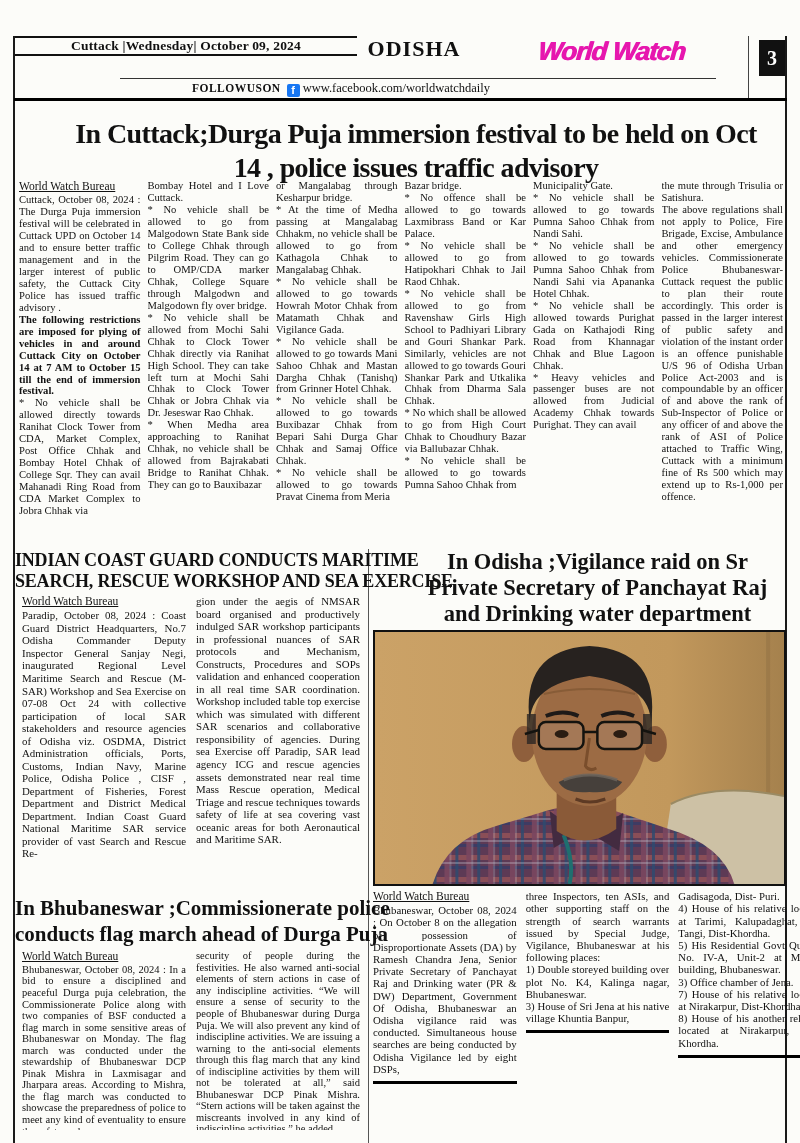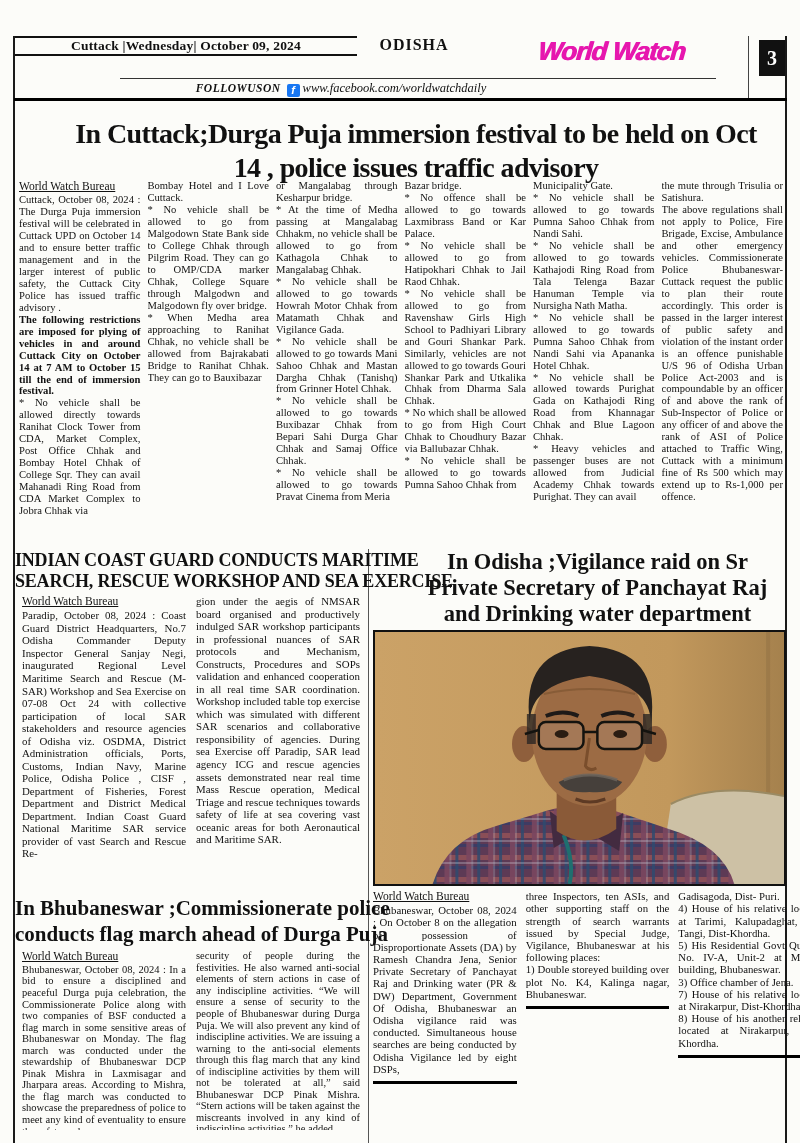--- a/index.html
+++ b/index.html
@@ -8,31 +8,31 @@
   
   .v-rule{position:absolute;width:2px;background:#1a1a1a;}
   .v-rule.left{left:13px;top:36px;height:1107px;}
   .v-rule.right{left:785px;top:36px;height:1107px;}
   
   .masthead{position:absolute;top:36px;left:15px;width:770px;height:42px;display:flex;align-items:flex-start;}
   .date-cell{width:342px;border-top:2px solid #111;border-bottom:2px solid #111;display:flex;
              align-items:center;justify-content:center;font-weight:bold;font-size:13.5px;letter-spacing:.2px;}
   .v-div{width:1px;background:#444;}
   .region-cell{width:112px;display:flex;align-items:center;justify-content:center;
-               font-size:16px;font-weight:bold;letter-spacing:1px;}
+               font-size:22px;font-weight:bold;letter-spacing:1px;}
   .logo-cell{flex:1;display:flex;align-items:center;justify-content:center;}
   .ww-logo{font-family:"Liberation Sans","DejaVu Sans",sans-serif;font-size:26px;font-weight:bold;
            font-style:italic;color:var(--logo-magenta,#e617ae);transform:skewX(-5deg);
            text-shadow:1px 0 0 var(--logo-magenta,#e617ae);letter-spacing:-1px;}
   .pageno-cell{width:34px;display:flex;justify-content:flex-end;}
   .pageno{width:26px;height:36px;background:#111;color:#fff;font-size:20px;font-weight:bold;
           display:flex;align-items:center;justify-content:center;margin-top:4px;}
   .v-rule-page{position:absolute;left:748px;top:36px;width:1px;height:62px;background:#444;}
   .follow-rule{position:absolute;top:78px;left:120px;width:596px;height:1px;background:#333;}
-  .follow-row{position:absolute;top:81px;left:15px;width:652px;text-align:center;font-size:11.5px;font-style:italic;}
+  .follow-row{position:absolute;top:81px;left:15px;width:652px;text-align:center;font-size:11.5px;}
   .follow-label{font-weight:bold;letter-spacing:.5px;}
   .fb-icon{display:inline-block;width:13px;height:13px;background:var(--facebook-blue,#1877f2);color:#fff;
            font-family:"Liberation Sans",sans-serif;font-weight:bold;font-size:11px;line-height:13px;
            text-align:center;vertical-align:-2px;margin:0 3px 0 6px;border-radius:2px;}
   .fb-url{font-size:12.5px;}
   .header-thick{position:absolute;top:98px;left:14px;width:773px;height:3px;background:#000;}
   
   .hl-line{white-space:nowrap;}
   .headline-xl{position:absolute;top:101px;left:18px;width:764px;margin:16px;text-align:center;
                font-size:28px;font-weight:bold;line-height:1.22;letter-spacing:-.6px;}
@@ -101,20 +101,21 @@
       <div>
           <p class="para">Cuttack, October 08, 2024 : The Durga Puja immersion festival will be celebrated in Cuttack UPD on October 14 and to ensure better traffic management and in the larger interest of public safety, the Cuttack City Police has issued traffic advisory .</p>
           <p class="para bold-para">The following restrictions are imposed for plying of vehicles in and around Cuttack City on October 14 at 7 AM to October 15 till the end of immersion festival.</p>
           <p class="para">* No vehicle shall be allowed directly towards Ranihat Clock Tower from CDA, Market Complex, Post Office Chhak and Bombay Hotel Chhak of College Sqr. They can avail Mahanadi Ring Road from CDA Market Complex to Jobra Chhak via</p>
         </div>
     </div>
     <div class="col">
       <div>
           <p class="para">Bombay Hotel and I Love Cuttack.</p>
           <p class="para">* No vehicle shall be allowed to go from Malgodown State Bank side to College Chhak through Pilgrim Road. They can go to OMP/CDA marker Chhak, College Square through Malgodwn and Malgodown fly over bridge.</p>
+          <p class="para">* No vehicle shall be allowed from Mochi Sahi Chhak to Clock Tower Chhak directly via Ranihat High School. They can take left turn at Mochi Sahi Chhak to Clock Tower Chhak or Jobra Chhak via Dr. Jeseswar Rao Chhak.</p>
           <p class="para">* When Medha area approaching to Ranihat Chhak, no vehicle shall be allowed from Bajrakabati Bridge to Ranihat Chhak. They can go to Bauxibazar</p>
         </div>
     </div>
     <div class="col">
       <div>
           <p class="para">or Mangalabag through Kesharpur bridge.</p>
           <p class="para">* At the time of Medha passing at Mangalabag Chhakm, no vehicle shall be allowed to go from Kathagola Chhak to Mangalabag Chhak.</p>
           <p class="para">* No vehicle shall be allowed to go towards Howrah Motor Chhak from Matamath Chhak and Vigilance Gada.</p>
           <p class="para">* No vehicle shall be allowed to go towards Mani Sahoo Chhak and Mastan Dargha Chhak (Tanishq) from Grinner Hotel Chhak.</p>
           <p class="para">* No vehicle shall be allowed to go towards Buxibazar Chhak from Bepari Sahi Durga Ghar Chhak and Samaj Office Chhak.</p>
@@ -128,21 +129,20 @@
           <p class="para">* No vehicle shall be allowed to go from Hatipokhari Chhak to Jail Raod Chhak.</p>
           <p class="para">* No vehicle shall be allowed to go from Ravenshaw Girls High School to Padhiyari Library and Gouri Shankar Park. Similarly, vehicles are not allowed to go towards Gouri Shankar Park and Utkalika Chhak from Dharma Sala Chhak.</p>
           <p class="para">* No which shall be allowed to go from High Court Chhak to Choudhury Bazar via Ballubazar Chhak.</p>
           <p class="para">* No vehicle shall be allowed to go towards Pumna Sahoo Chhak from</p>
         </div>
     </div>
     <div class="col">
       <div>
           <p class="para">Municipality Gate.</p>
           <p class="para">* No vehicle shall be allowed to go towards Pumna Sahoo Chhak from Nandi Sahi.</p>
-          <p class="para">* No vehicle shall be allowed to go towards Kathajodi Ring Road from Tala Telenga Bazar Hanuman Temple via Nursigha Nath Matha.</p>
           <p class="para">* No vehicle shall be allowed to go towards Pumna Sahoo Chhak from Nandi Sahi via Apananka Hotel Chhak.</p>
           <p class="para">* No vehicle shall be allowed towards Purighat Gada on Kathajodi Ring Road from Khannagar Chhak and Blue Lagoon Chhak.</p>
           <p class="para">* Heavy vehicles and passenger buses are not allowed from Judicial Academy Chhak towards Purighat. They can avail</p>
         </div>
     </div>
     <div class="col">
       <div>
           <p class="para">the mute through Trisulia or Satishura.</p>
           <p class="para">The above regulations shall not apply to Police, Fire Brigade, Excise, Ambulance and other emergency vehicles. Commissionerate Police Bhubaneswar-Cuttack request the public to plan their route accordingly. This order is passed in the larger interest of public safety and violation of the instant order is an offence punishable U/S 96 of Odisha Urban Police Act-2003 and is compoundable by an officer of and above the rank of Sub-Inspector of Police or any officer of and above the rank of ASI of Police attached to Traffic Wing, Cuttack with a minimum fine of Rs 500 which may extend up to Rs-1,000 per offence.</p>
         </div>
@@ -255,20 +255,21 @@
         <div class="byline">World Watch Bureau</div>
         <div>
             <p class="para">Bhubaneswar, October 08, 2024 :  On October 8 on the allegation of possession of Disproportionate Assets (DA) by Ramesh Chandra Jena, Senior Private Secretary of Panchayat Raj and Drinking water (PR &amp; DW) Department, Government Of Odisha, Bhubaneswar an Odisha vigilance raid was conducted. Simultaneous house searches are being conducted by Odisha Vigilance led by eight DSPs,</p>
           </div>
         <div class="story-end"></div>
       </div>
       <div class="col">
         <div>
             <p class="para">three Inspectors, ten ASIs, and other supporting staff on the strength of search warrants issued by Special Judge, Vigilance, Bhubaneswar at his following places:</p>
             <p class="para">1) Double storeyed building over plot No. K4, Kalinga nagar, Bhubaneswar.</p>
+            <p class="para">3) House of Sri Jena at his native village Khuntia Banpur,</p>
           </div>
         <div class="story-end"></div>
       </div>
       <div class="col">
         <div>
             <p class="para">Gadisagoda, Dist- Puri.</p>
             <p class="para">4) House of his relative located at Tarimi, Kalupadaghat, PS-Tangi, Dist-Khordha.</p>
             <p class="para">5) His Residential Govt Quarter No. IV-A, Unit-2 at Market building, Bhubaneswar.</p>
             <p class="para">3) Office chamber of Jena.</p>
             <p class="para">7) House of his relative located at Nirakarpur, Dist-Khordha.</p>

